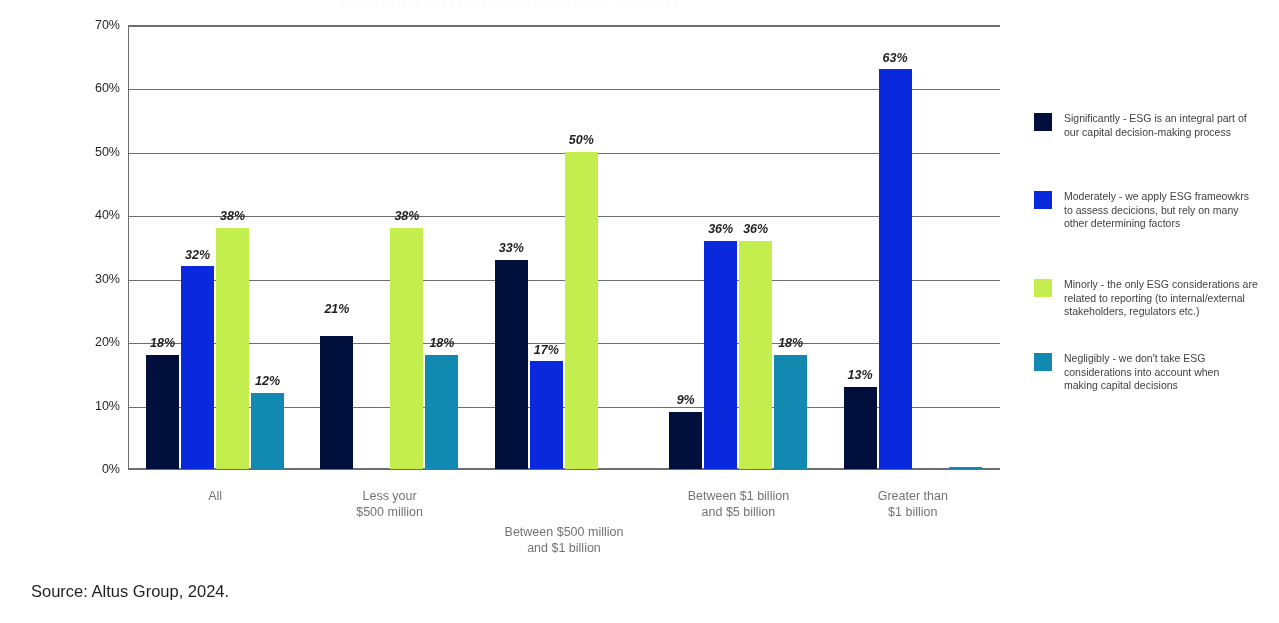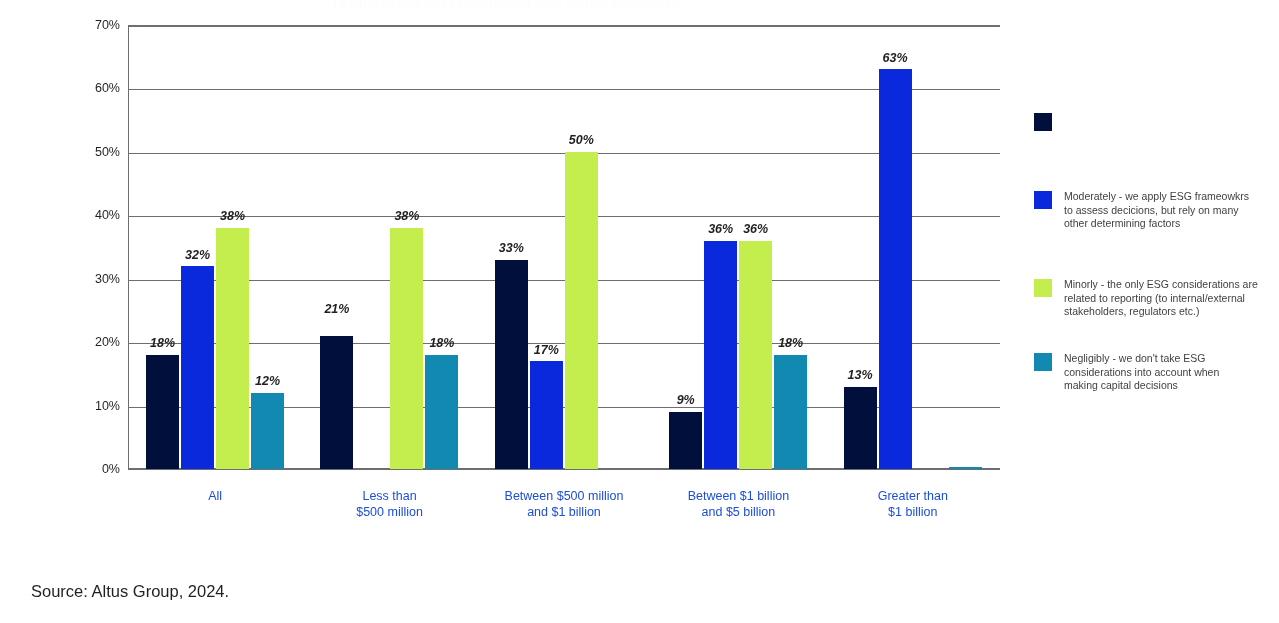--- a/index.html
+++ b/index.html
@@ -108,21 +108,21 @@
     top: 488px;
     width: 872px;
     height: 50px;
   }
   .xcat {
     position: absolute;
     top: 0;
     text-align: center;
     font-size: 12.5px;
     line-height: 16px;
-    color: #1d4ed8;
+    color: #737373;
   }
   .xcat span { display: block; }
 
   
   #legend {
     position: absolute;
     left: 1034px;
     top: 112px;
     width: 245px;
   }
@@ -260,40 +260,41 @@
         <div class="bar" style="height: 1.90286px; background: rgb(17, 137, 176);"></div>
       </div>
     </div>
   </div>
 
 <div id="xaxis">
     <div class="xcat" style="left: 0px; width: 174.4px;">
       <span>All</span>
     </div>
     <div class="xcat" style="left: 174.4px; width: 174.4px;">
-      <span>Less than</span>
+      <span>Less your</span>
       <span>$500 million</span>
     </div>
-    <div class="xcat" style="left: 348.8px; width: 174.4px;">
+    <div class="xcat" style="left: 348.8px; width: 174.4px; margin-top: 36px;">
       <span>Between $500 million</span>
       <span>and $1 billion</span>
     </div>
     <div class="xcat" style="left: 523.2px; width: 174.4px;">
       <span>Between $1 billion</span>
       <span>and $5 billion</span>
     </div>
     <div class="xcat" style="left: 697.6px; width: 174.4px;">
       <span>Greater than</span>
       <span>$1 billion</span>
     </div>
   </div>
 
 <div id="legend">
     <div class="legend-item" style="top: 0px;">
       <div class="legend-swatch" style="background: rgb(0, 15, 60);"></div>
+      <div class="legend-text">Significantly - ESG is an integral part of<br>our capital decision-making process</div>
     </div>
     <div class="legend-item" style="top: 78px;">
       <div class="legend-swatch" style="background: rgb(10, 40, 220);"></div>
       <div class="legend-text">Moderately - we apply ESG frameowkrs<br>to assess decicions, but rely on many<br>other determining factors</div>
     </div>
     <div class="legend-item" style="top: 166px;">
       <div class="legend-swatch" style="background: rgb(196, 238, 78);"></div>
       <div class="legend-text">Minorly - the only ESG considerations are<br>related to reporting (to internal/external<br>stakeholders, regulators etc.)</div>
     </div>
     <div class="legend-item" style="top: 240px;">

